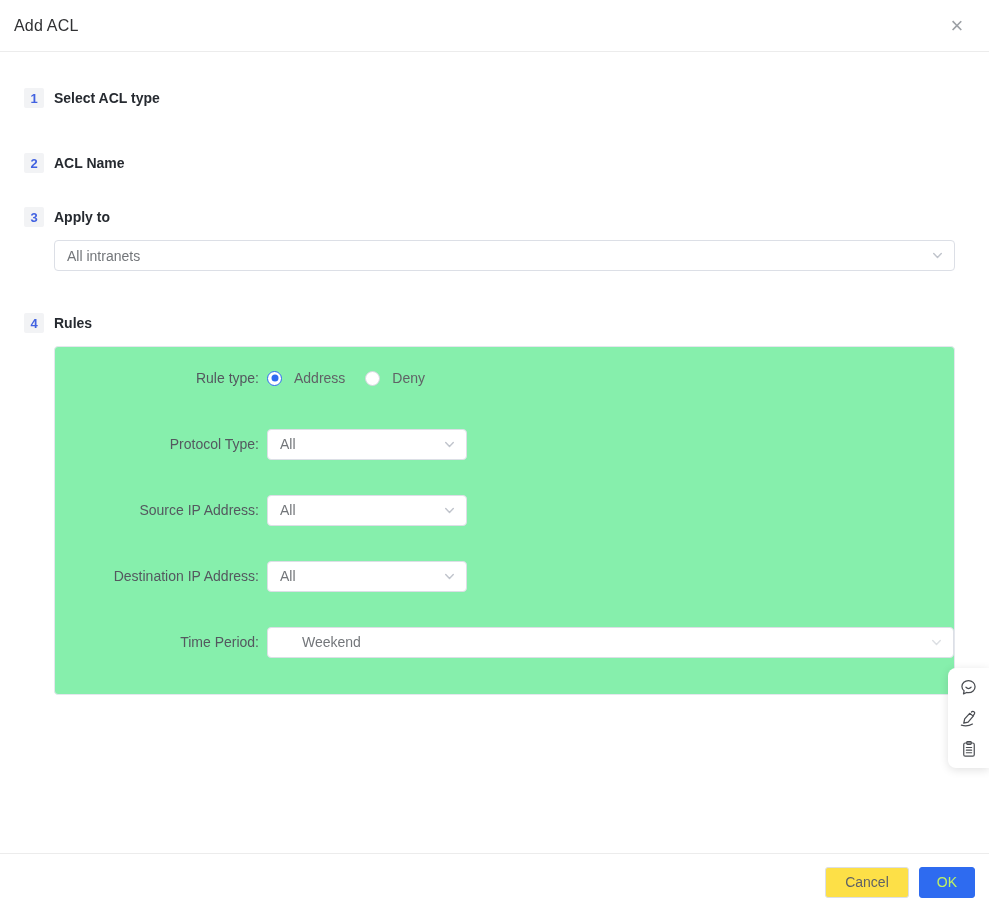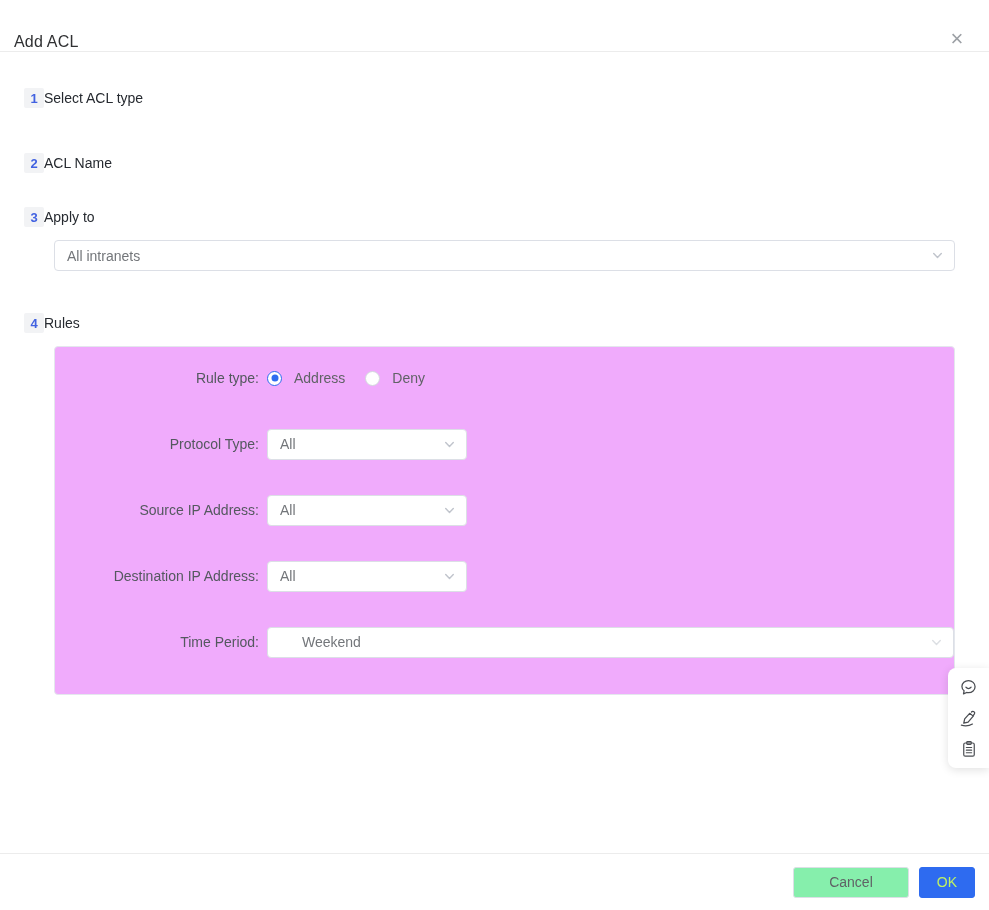--- a/index.html
+++ b/index.html
@@ -15,21 +15,21 @@
     --border: #dcdfe6;
     --box-border: #e4e7ed;
     --divider: #ececec;
     --label: #54585f;
     --value: #73767a;
   }
   .dialog { width: 989px; height: 910px; position: relative; background: #fff; }
 
   
   .dialog-header {
-    height: 52px; display: flex; align-items: flex-end; justify-content: space-between;
+    height: 52px; display: flex; align-items: center; justify-content: space-between;
     padding: 0 20px 0 14px; border-bottom: 1px solid var(--divider);
   }
   .dialog-title { font-size: 16px; font-weight: 500; color: #303133; letter-spacing: .2px; }
   .close-btn {
     font-size: 22px; line-height: 1; color: #9ca0a5; cursor: pointer;
     width: 24px; height: 24px; display: flex; align-items: center; justify-content: center;
     font-weight: 400; user-select: none;
   }
 
   
@@ -37,21 +37,21 @@
   .step { }
   .step.gap-lg { margin-bottom: 45px; }
   .step.gap-md { margin-bottom: 34px; }
   .step.gap-xl { margin-bottom: 42px; }
   .step-head { display: flex; align-items: center; margin-bottom: 13px; }
   .step-badge {
     width: 20px; height: 20px; background: #f2f3f5; border-radius: 2px;
     color: var(--step-num); font-size: 13px; font-weight: 600;
     display: flex; align-items: center; justify-content: center; flex-shrink: 0;
   }
-  .step-title { font-size: 14px; font-weight: 400; color: #262a30; }
+  .step-title { font-size: 14px; font-weight: 700; color: #262a30; margin-left: 10px; }
   .step-content { margin-left: 30px; }
 
   
   .radio-group { display: flex; align-items: center; height: 24px; }
   .radio-option { display: flex; align-items: center; cursor: pointer; }
   .radio-option + .radio-option { margin-left: 20px; }
   .radio {
     width: 15px; height: 15px; border-radius: 50%;
     border: 1px solid #d3d7de; background: #fff; flex-shrink: 0; position: relative;
   }
@@ -78,21 +78,21 @@
   }
   .select-value { font-size: 14px; color: var(--value); white-space: nowrap; }
   .select.full { width: 901px; }
   .select.narrow { width: 200px; }
   .select.wide { width: 729px; padding-left: 34px; }
   .chevron-icon { display: flex; align-items: center; flex-shrink: 0; margin-left: 8px; }
 
   
   .rules-box {
     width: 901px; border: 1px solid var(--box-border); border-radius: 4px;
-    padding: 16px 0 37px; background: #f0abfc;
+    padding: 16px 0 37px; background: #86efac;
   }
   .rules-row { display: flex; align-items: center; height: 30px; margin-bottom: 36px; padding-left: 58px; }
   .rules-row:last-child { margin-bottom: 0; }
   .form-label {
     width: 146px; flex-shrink: 0; text-align: right; white-space: nowrap;
     font-size: 14px; color: var(--label); overflow: visible;
   }
   .form-control { margin-left: 8px; }
 
   
@@ -108,21 +108,21 @@
   .dialog-footer {
     position: absolute; left: 0; right: 0; bottom: 0; height: 57px;
     border-top: 1px solid var(--divider);
     display: flex; align-items: center; justify-content: flex-end; padding: 0 14px;
   }
   .btn {
     height: 31px; border-radius: 3px; font-size: 14px; cursor: pointer;
     display: inline-flex; align-items: center; justify-content: center;
     font-family: "Liberation Sans", "DejaVu Sans", sans-serif;
   }
-  .btn-cancel { background: #86efac; border: 1px solid var(--border); color: #606266; padding: 0 35px; }
+  .btn-cancel { background: #fde047; border: 1px solid var(--border); color: #606266; padding: 0 19px; }
   .btn-ok { background: var(--accent); border: 1px solid var(--accent); color: #bef264; padding: 0 17px; margin-left: 10px; font-weight: 500; }
 </style>
 </head>
 <body style="--accent: #2e6bf0; --step-num: #4262e1; --border: #dcdfe6; --box-border: #e4e7ed;">
 
 <div class="dialog">
 
   <div class="dialog-header">
     <div class="dialog-title">Add ACL</div>
     <div class="close-btn">×</div>

